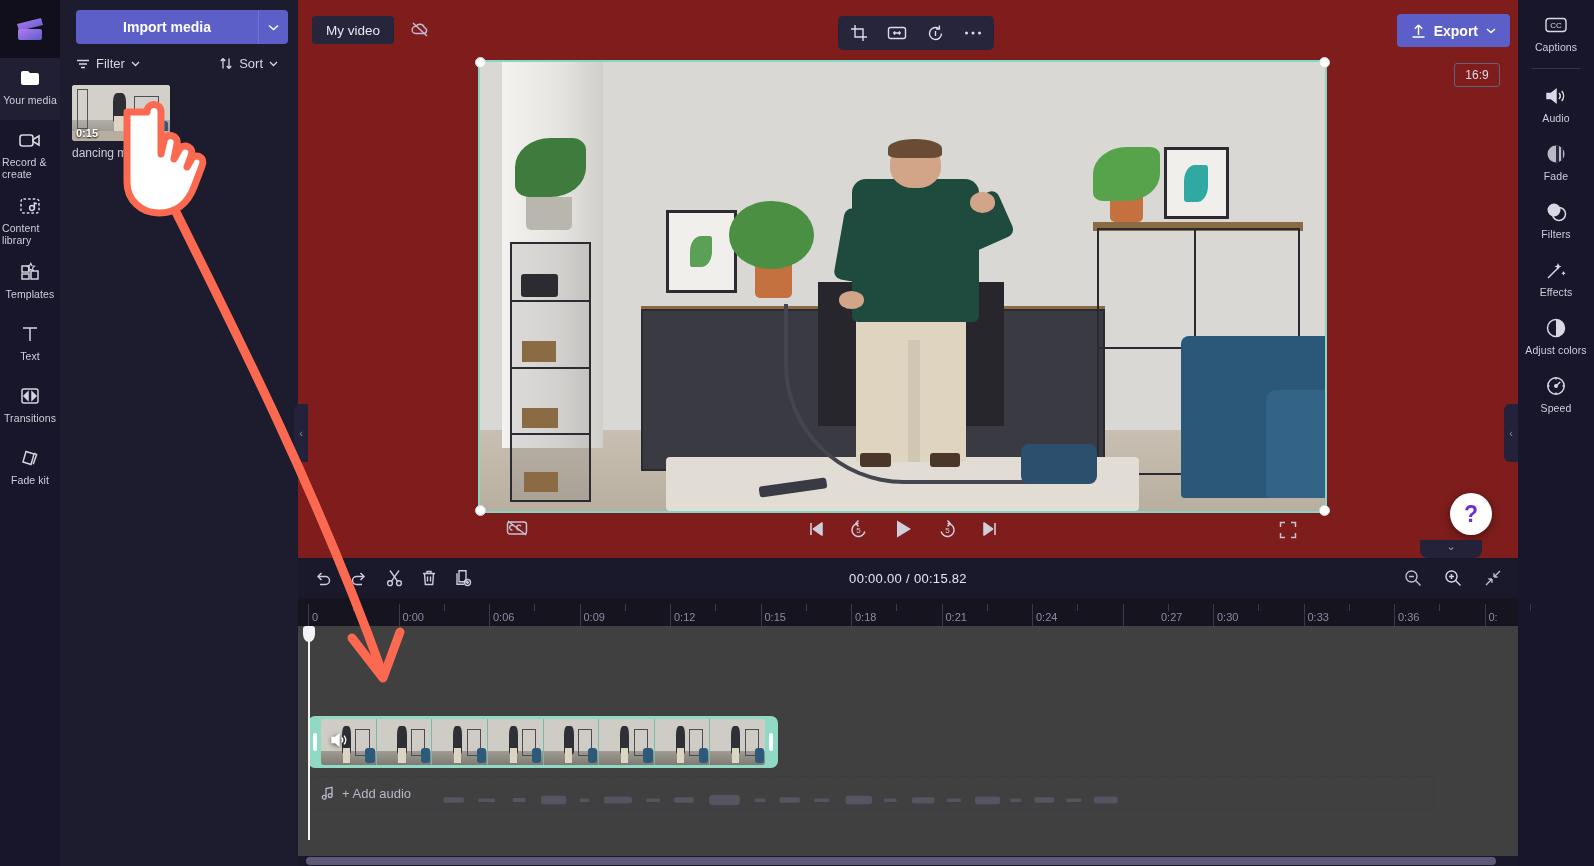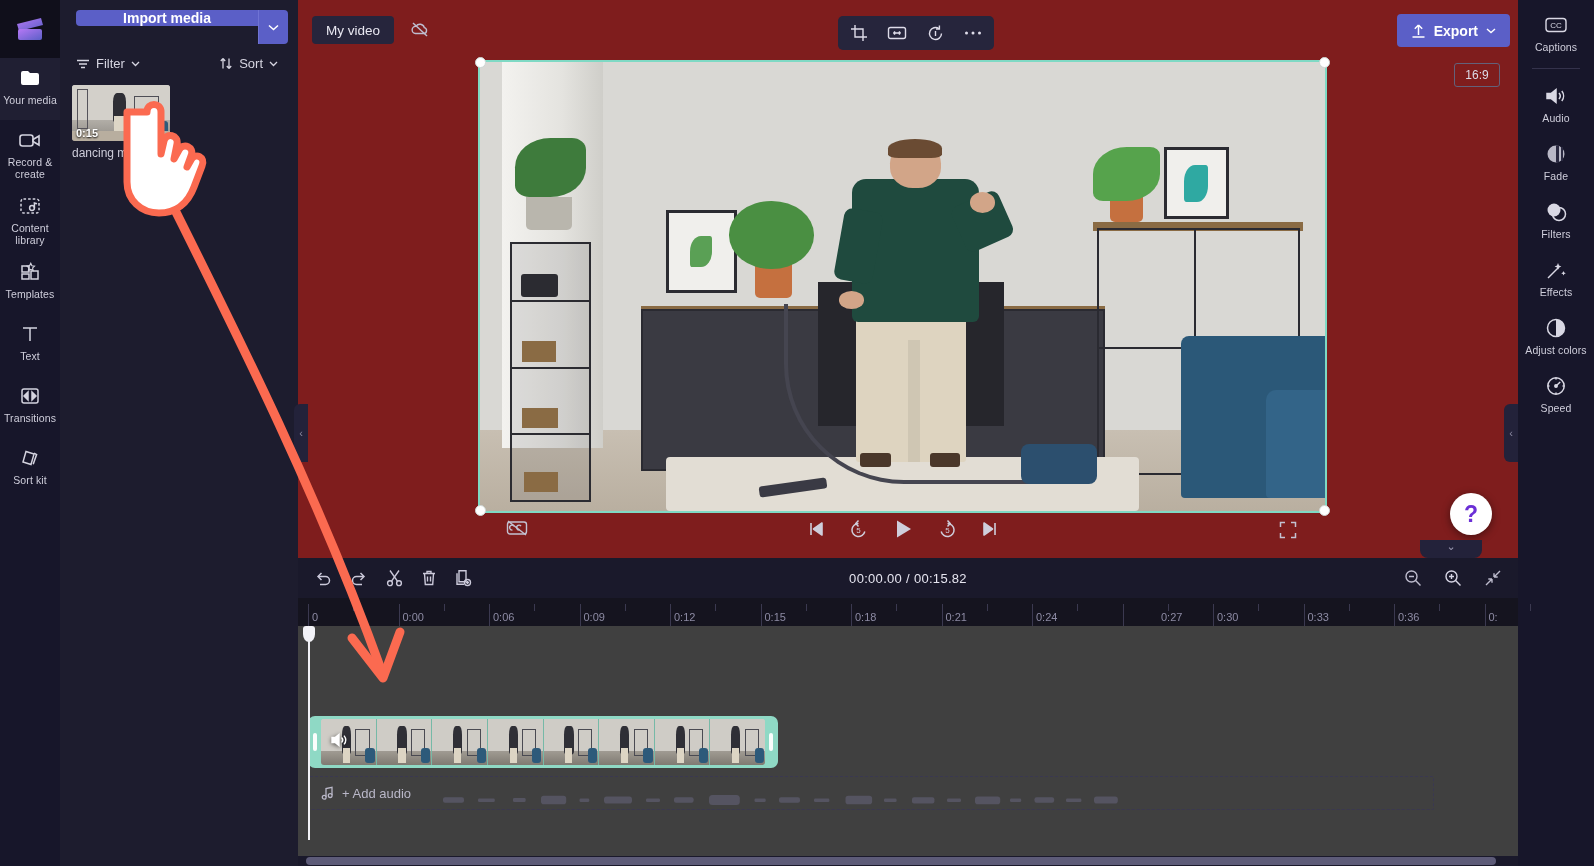--- a/index.html
+++ b/index.html
@@ -27,32 +27,32 @@
     display: flex; flex-direction: column; align-items: center; justify-content: flex-start;
     color: #d4d3df; cursor: pointer; position: relative;
   }
   .rail-item.active { background: #201f33; }
   .rail-item.active::before {
     content:''; position:absolute; left:0; top:0; bottom:0; width:3px; background:#7b68ee;
     display:none;
   }
   .rail-icon { height: 26px; display:flex; align-items:center; justify-content:center; margin-bottom:3px; }
   .rail-label {
-    font-size: 10.5px; line-height: 12px; text-align: center; color: #cfcedb;
+    font-size: 10.5px; line-height: 12px; color: #cfcedb;
     letter-spacing: .1px;
   }
 
   
   #media-panel {
     position: absolute; left: 60px; top: 0; width: 238px; height: 866px;
     background: #1d1c2e;
   }
   #import-row { display:flex; padding: 10px 10px 0 16px; gap:0; }
   #import-btn {
-    flex: 1; height: 16px; background:#5b5fc7; border:none; color:#fff;
+    flex: 1; height: 34px; background:#5b5fc7; border:none; color:#fff;
     font-size: 14px; font-weight: 700; border-radius: 4px 0 0 4px; cursor:pointer;
     font-family: "Liberation Sans", sans-serif;
   }
   #import-caret {
     width: 30px; height:34px; background:#5b5fc7; border:none; border-left:1px solid #6f73d4;
     color:#fff; border-radius: 0 4px 4px 0; cursor:pointer; font-size:11px;
   }
   #filter-sort {
     display:flex; padding: 12px 20px 6px 16px; justify-content: space-between;
     font-size: 13px; color:#d6d5e1;
@@ -387,21 +387,21 @@
       <span class="rail-label">Transitions</span>
     </div>
 
     <div class="rail-item">
       <span class="rail-icon">
         <svg width="22" height="20" viewBox="0 0 22 20" fill="none" stroke="#d4d3df" stroke-width="1.5">
           <path d="M7 3.5l8 2.6-3 10.4-8-2.6z"></path>
             <path d="M15 5.2l2.6 1.4-3.4 9.6"></path>
         </svg>
       </span>
-      <span class="rail-label">Sort kit</span>
+      <span class="rail-label">Fade kit</span>
     </div>
   </nav>
 
   <section id="media-panel">
     <div id="import-row">
       <button id="import-btn">Import media</button>
       <button id="import-caret">
         <svg width="11" height="7" viewBox="0 0 11 7" fill="none" stroke="#fff" stroke-width="1.5">
             <path d="M1 1.5l4.5 4 4.5-4"></path>
           </svg>

